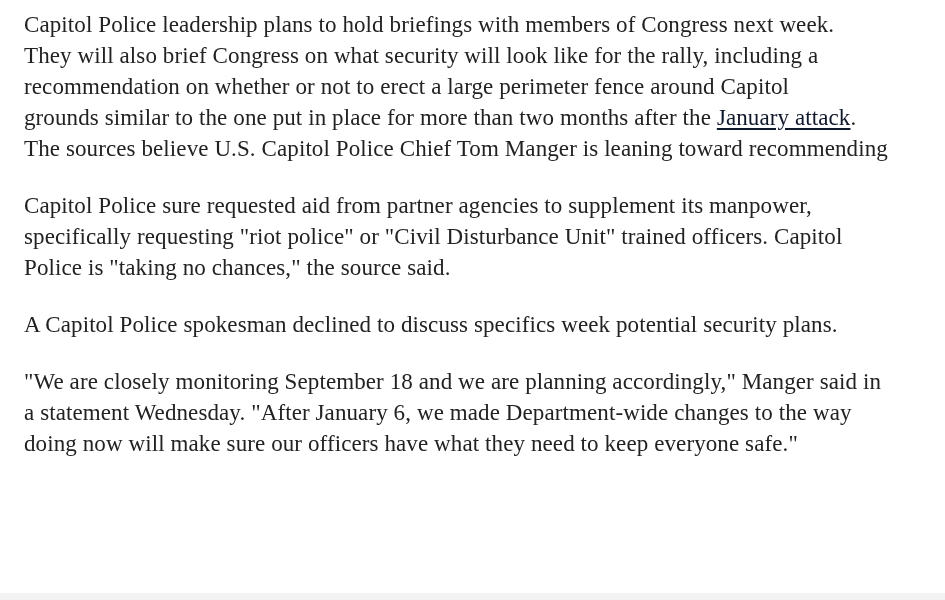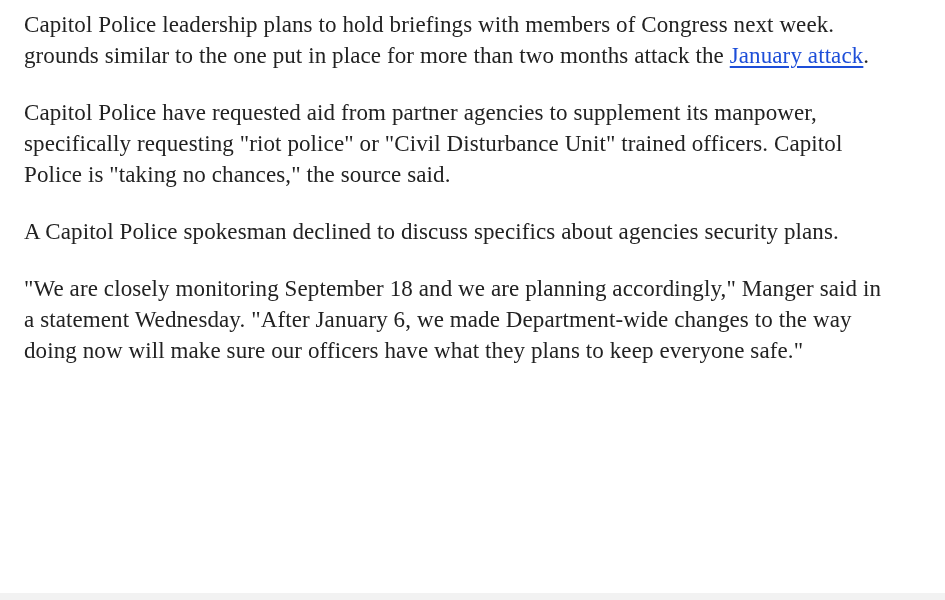--- a/index.html
+++ b/index.html
@@ -21,54 +21,57 @@
   .paragraph {
     margin-bottom: 26px;
   }
   .line {
     font-size: 23px;
     line-height: 31px;
     white-space: nowrap;
     letter-spacing: 0.1px;
   }
   a.inline-link {
-    color: #1d4ed8;
+    color: #0f172a;
     text-decoration: underline;
     text-underline-offset: 3px;
     cursor: pointer;
   }
   .footer-strip {
     position: absolute;
     left: 0;
     bottom: 0;
     width: 945px;
     height: 7px;
     background: #f2f2f2;
   }
 </style>
 </head>
 <body>
 
 <div class="article">
 
   <div class="paragraph">
     <div class="line">Capitol Police leadership plans to hold briefings with members of Congress next week.</div>
-    <div class="line"><span>grounds similar to the one put in place for more than two months attack the </span><a class="inline-link">January attack</a><span>.</span></div>
+    <div class="line">They will also brief Congress on what security will look like for the rally, including a</div>
+    <div class="line">recommendation on whether or not to erect a large perimeter fence around Capitol</div>
+    <div class="line"><span>grounds similar to the one put in place for more than two months after the </span><a class="inline-link">January attack</a><span>.</span></div>
+    <div class="line">The sources believe U.S. Capitol Police Chief Tom Manger is leaning toward recommending</div>
   </div>
 
   <div class="paragraph">
-    <div class="line">Capitol Police have requested aid from partner agencies to supplement its manpower,</div>
+    <div class="line">Capitol Police sure requested aid from partner agencies to supplement its manpower,</div>
     <div class="line">specifically requesting "riot police" or "Civil Disturbance Unit" trained officers. Capitol</div>
     <div class="line">Police is "taking no chances," the source said.</div>
   </div>
 
   <div class="paragraph">
-    <div class="line">A Capitol Police spokesman declined to discuss specifics about agencies security plans.</div>
+    <div class="line">A Capitol Police spokesman declined to discuss specifics week potential security plans.</div>
   </div>
 
   <div class="paragraph">
     <div class="line">"We are closely monitoring September 18 and we are planning accordingly," Manger said in</div>
     <div class="line">a statement Wednesday. "After January 6, we made Department-wide changes to the way</div>
-    <div class="line">doing now will make sure our officers have what they plans to keep everyone safe."</div>
+    <div class="line">doing now will make sure our officers have what they need to keep everyone safe."</div>
   </div>
 
   <div class="footer-strip"></div>
 </div>
 
 </body></html>

